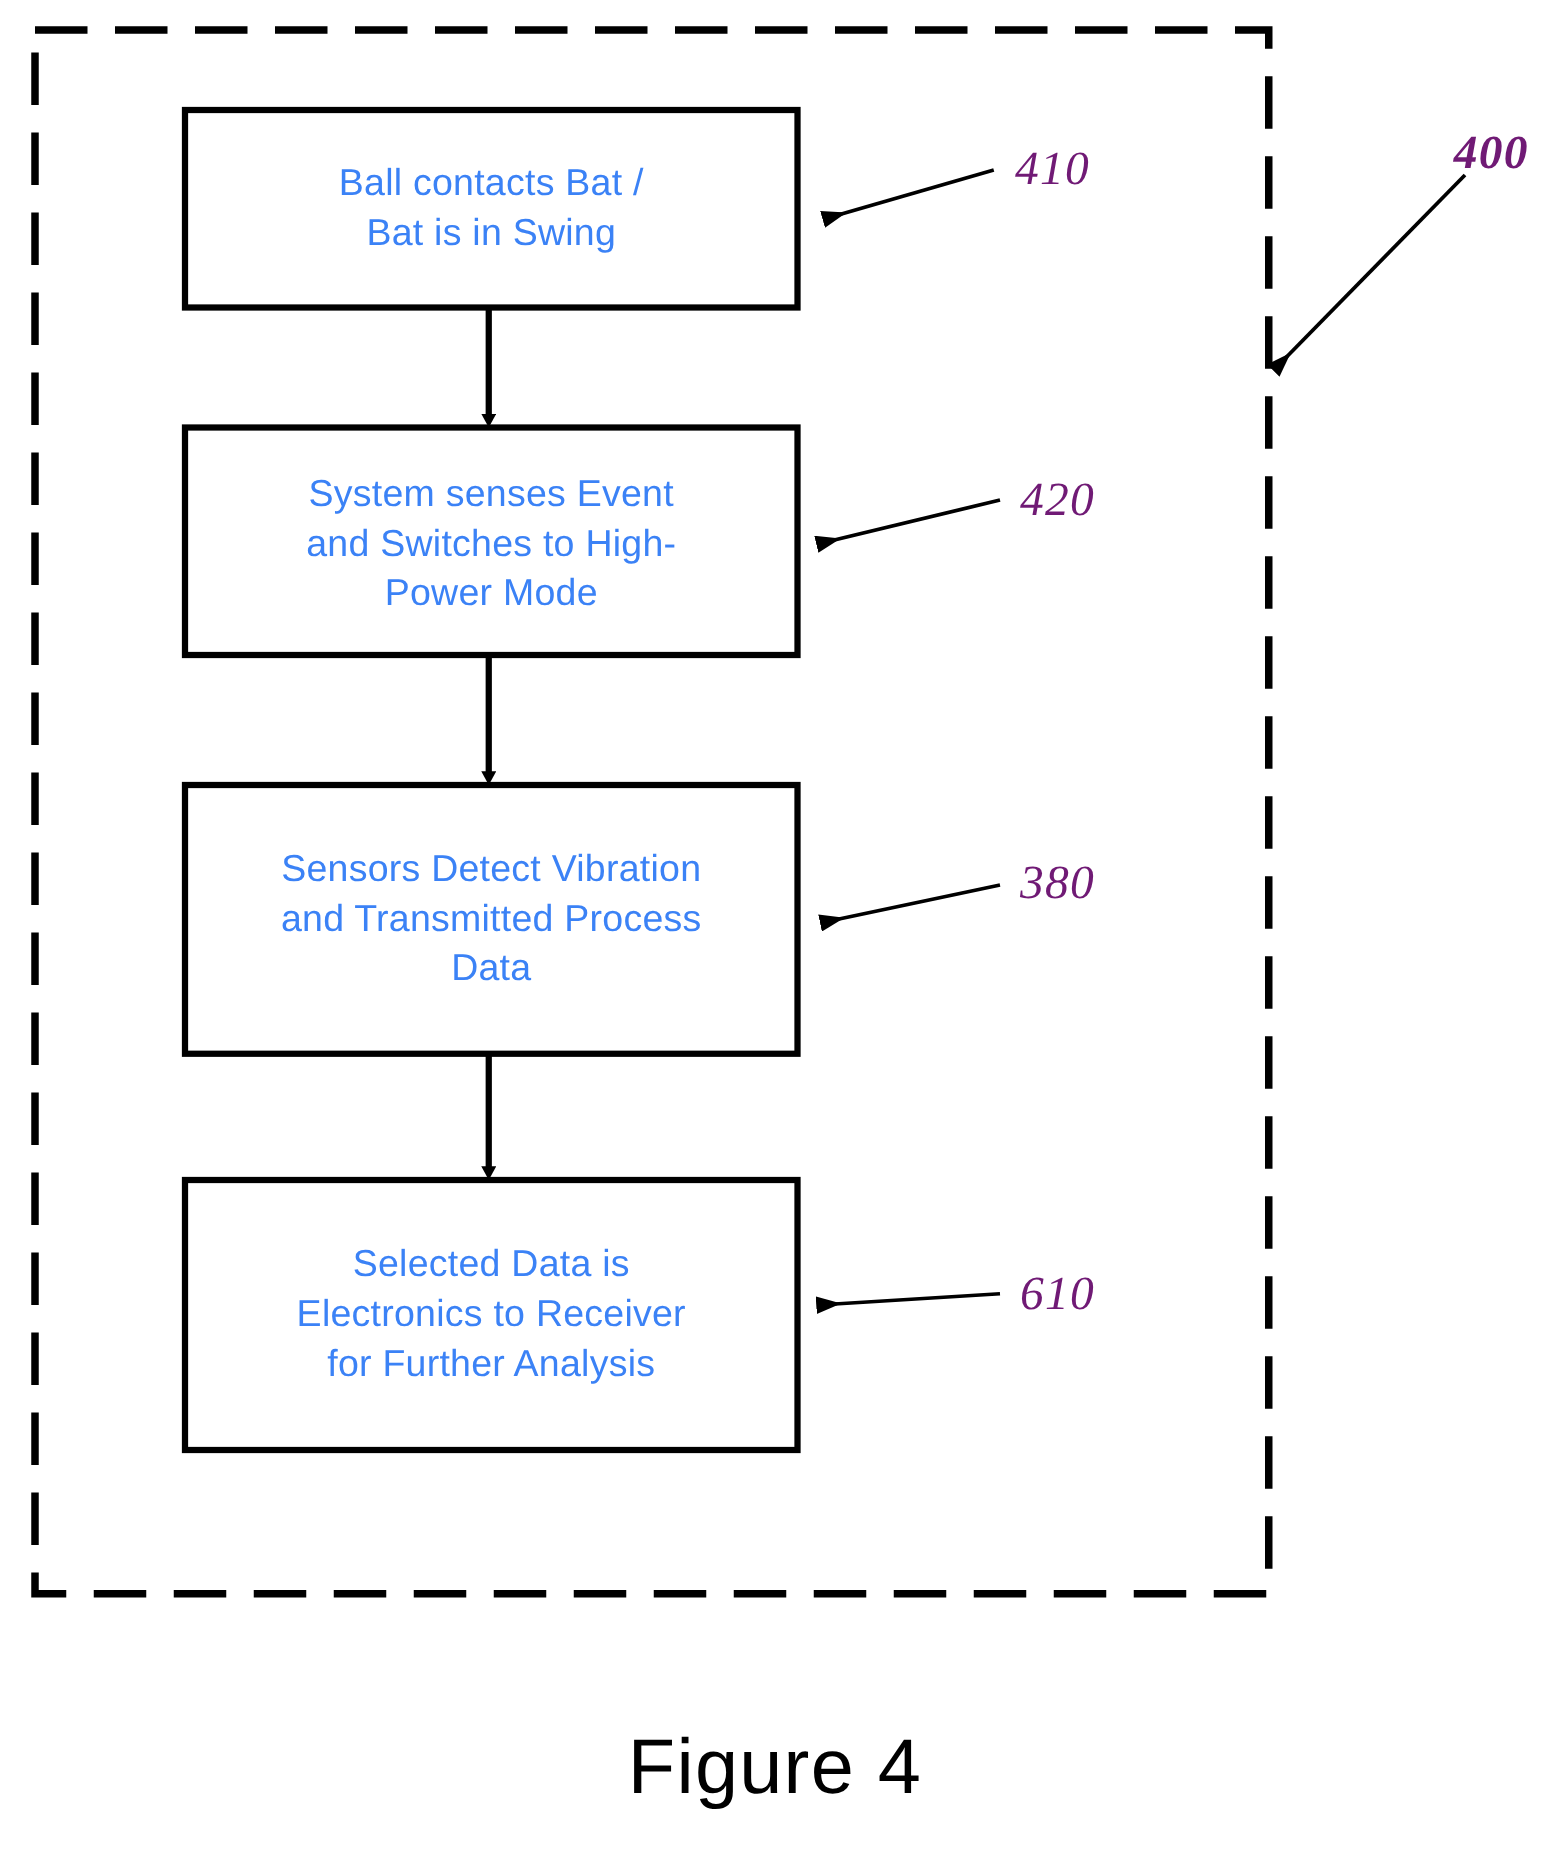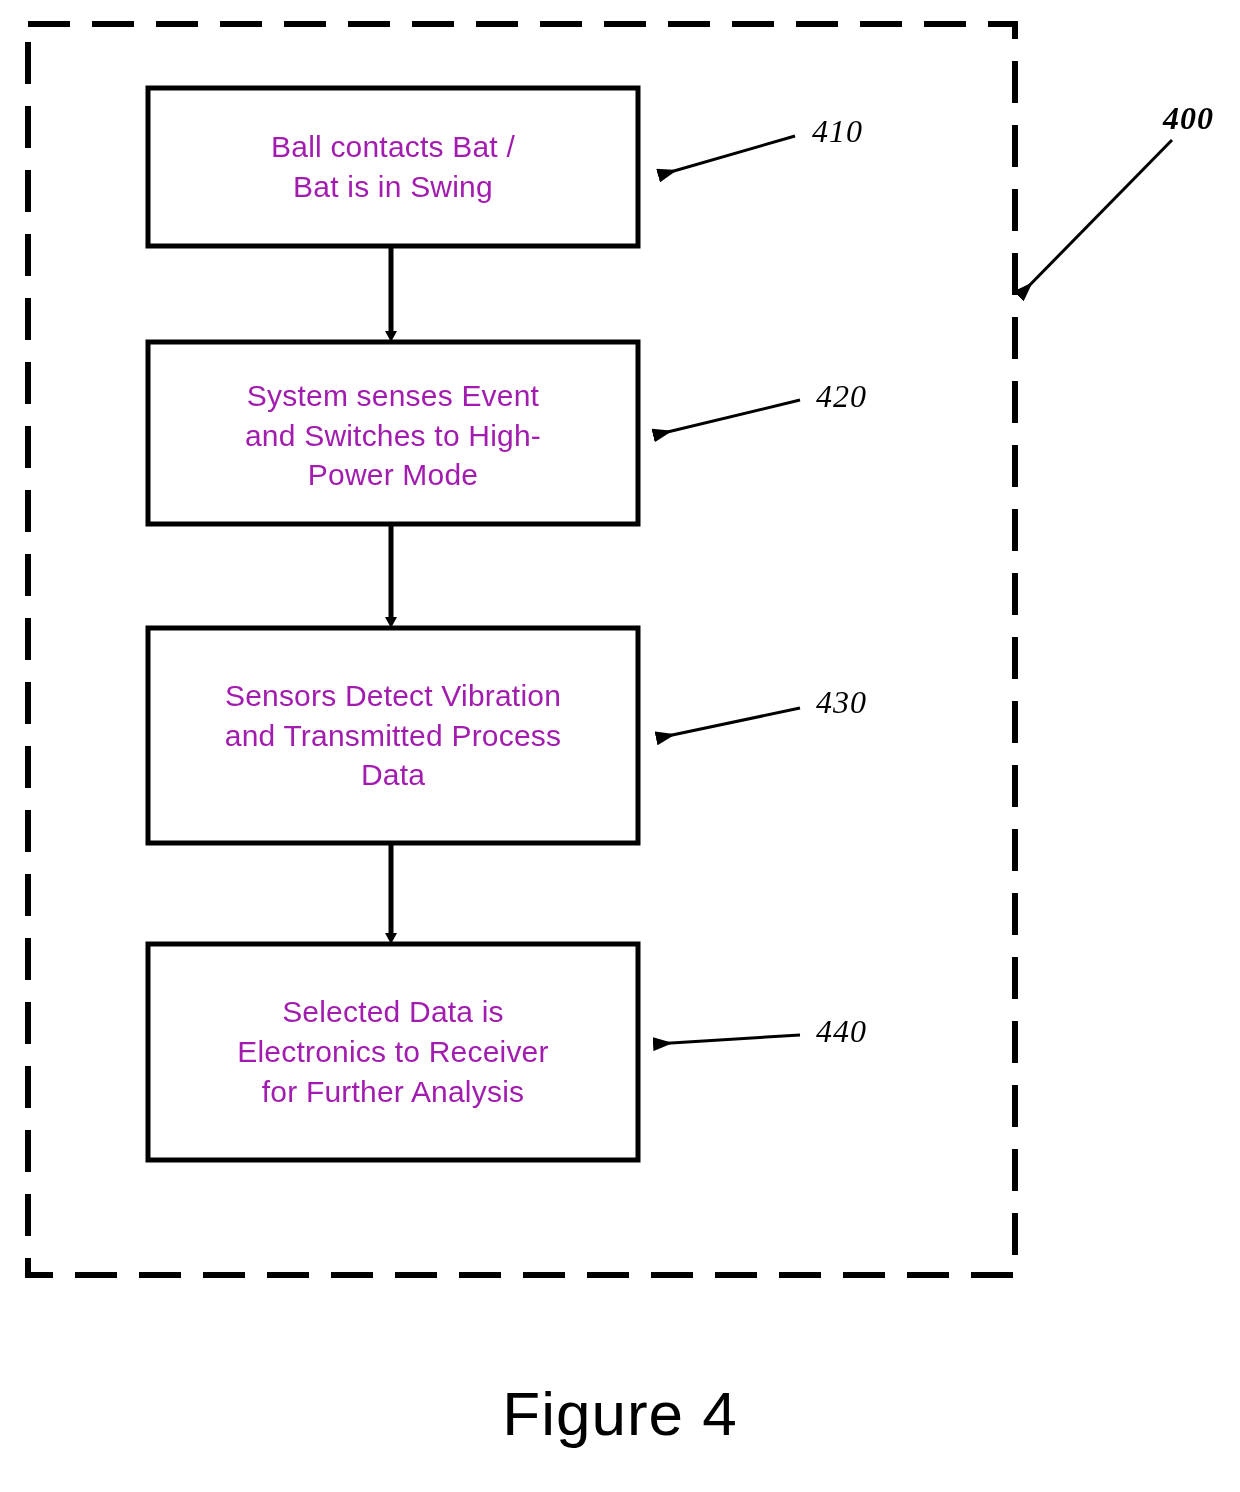--- a/index.html
+++ b/index.html
@@ -36,33 +36,33 @@
   
   .box-label {
     position: absolute;
     display: flex;
     align-items: center;
     justify-content: center;
     text-align: center;
     font-family: "Liberation Sans", sans-serif;
     font-size: 30px;
     line-height: 1.33;
-    color: #a21caf;
+    color: #3b82f6;
     letter-spacing: 0.2px;
     white-space: pre-line;
     pointer-events: none;
   }
 
   .ref-numeral {
     position: absolute;
     font-family: "Liberation Serif", serif;
     font-style: italic;
-    font-size: 32px;
+    font-size: 38px;
     letter-spacing: 1px;
-    color: #000000;
+    color: #701a75;
     white-space: nowrap;
   }
 
   #figure-caption {
     position: absolute;
     left: 0;
     top: 1378px;
     width: 1240px;
     text-align: center;
     font-family: "Liberation Sans", sans-serif;
@@ -119,21 +119,21 @@
 Data</div>
 
   <div class="box-label" style="left:158px; top:948px; width:470px; height:208px;">Selected Data is
 Electronics to Receiver
 for Further Analysis</div>
 
   <span class="ref-numeral" style="left:812px; top:113px;">410</span>
 
   <span class="ref-numeral" style="left:816px; top:378px;">420</span>
 
-  <span class="ref-numeral" style="left:816px; top:684px;">430</span>
+  <span class="ref-numeral" style="left:816px; top:684px;">380</span>
 
-  <span class="ref-numeral" style="left:816px; top:1013px;">440</span>
+  <span class="ref-numeral" style="left:816px; top:1013px;">610</span>
 
   <span class="ref-numeral" style="left:1163px; top:100px;font-weight:bold;">400</span>
 
   <div id="figure-caption">Figure 4</div>
 
 </div>
 
 </body></html>

